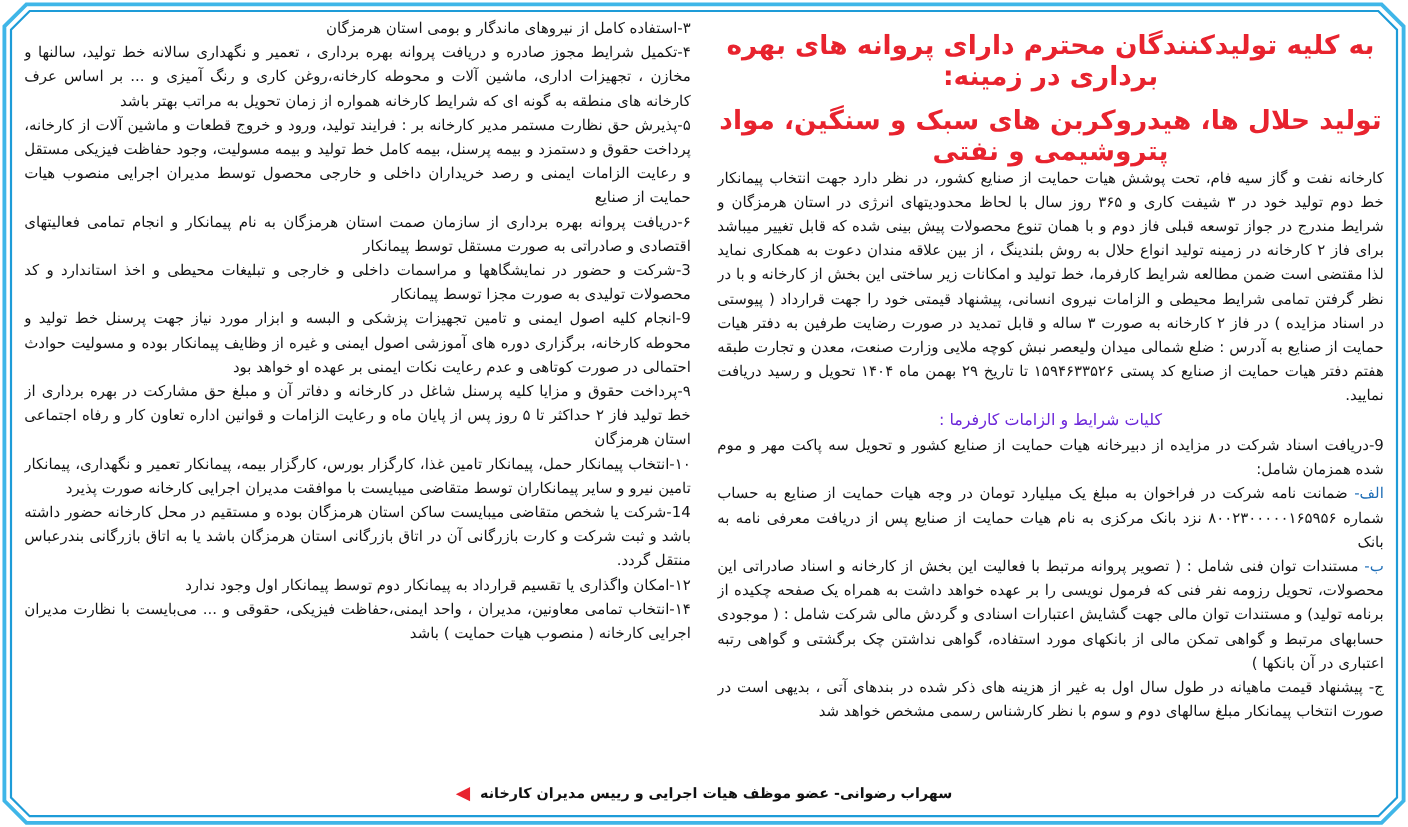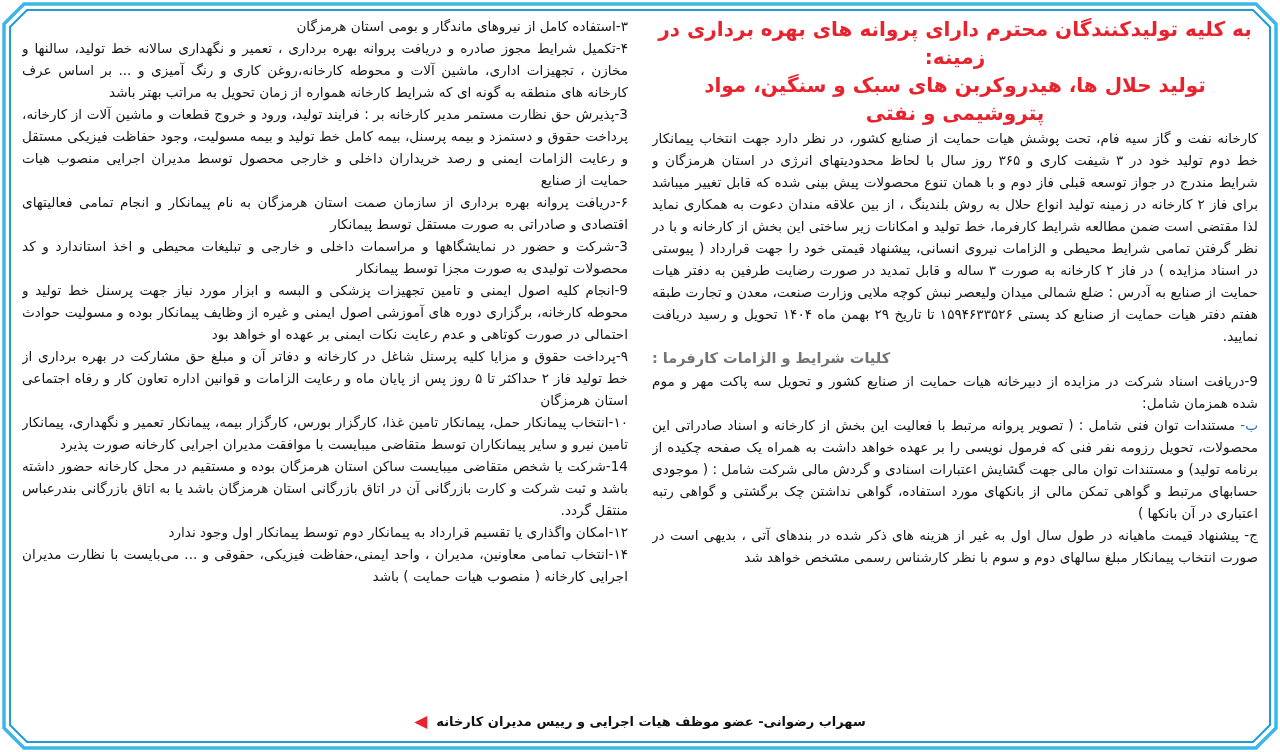--- a/index.html
+++ b/index.html
@@ -13,30 +13,31 @@
   .page { position:relative; width:1280px; height:752px; background:#fff; overflow:hidden; }
   svg.frame { position:absolute; top:0; left:0; width:1280px; height:752px; }
 
   .columns {
     position:absolute; top:15px; right:22px; left:22px; bottom:58px;
     display:flex; gap:24px; overflow:hidden;
   }
   .col { flex:1 1 0; overflow:hidden; }
 
   .title {
-    color:#e8232e; font-weight:bold; font-size:20px; line-height:28px;
+    color:#e8232e; font-weight:bold; font-size:24px; line-height:28px;
     text-align:center;
+    margin-top:12px;
   }
   .body-par {
     font-size:13.6px; font-weight:normal; line-height:22px;
     text-align:justify; text-justify:inter-word; color:#161616;
   }
   .section-heading {
-    color:#737373; font-weight:bold; font-size:14.5px; line-height:23px;
-    text-align:left;
+    color:#6d28d9; font-weight:normal; font-size:14.5px; line-height:23px;
+    text-align:center;
   }
   .blue-label { color:#1d6db6; }
 
   .footer {
     position:absolute; left:0; right:0; bottom:14px; height:34px;
     display:flex; direction:ltr; justify-content:center; align-items:center; gap:9px;
   }
   .footer .tri {
     color:#e8232e; font-size:17px; line-height:1;
   }
@@ -55,29 +56,30 @@
   </svg>
 
   <div class="columns">
 
     <div class="col">
       <div class="title">به کلیه تولیدکنندگان محترم دارای پروانه های بهره برداری در زمینه:</div>
       <div class="title">تولید حلال ها، هیدروکربن های سبک و سنگین، مواد پتروشیمی و نفتی</div>
       <p class="body-par">کارخانه نفت و گاز سیه فام، تحت پوشش هیات حمایت از صنایع کشور، در نظر دارد جهت انتخاب پیمانکار خط دوم تولید خود در ۳ شیفت کاری و ۳۶۵ روز سال با لحاظ محدودیتهای انرژی در استان هرمزگان و شرایط مندرج در جواز توسعه قبلی فاز دوم و با همان تنوع محصولات پیش بینی شده که قابل تغییر میباشد برای فاز ۲ کارخانه در زمینه تولید انواع حلال به روش بلندینگ ، از بین علاقه مندان دعوت به همکاری نماید لذا مقتضی است ضمن مطالعه شرایط کارفرما، خط تولید و امکانات زیر ساختی این بخش از کارخانه و با در نظر گرفتن تمامی شرایط محیطی و الزامات نیروی انسانی، پیشنهاد قیمتی خود را جهت قرارداد ( پیوستی در اسناد مزایده ) در فاز ۲ کارخانه به صورت ۳ ساله و قابل تمدید در صورت رضایت طرفین به دفتر هیات حمایت از صنایع به آدرس : ضلع شمالی میدان ولیعصر نبش کوچه ملایی وزارت صنعت، معدن و تجارت طبقه هفتم دفتر هیات حمایت از صنایع کد پستی ۱۵۹۴۶۳۳۵۲۶  تا تاریخ ۲۹ بهمن ماه ۱۴۰۴ تحویل و رسید دریافت نمایید.</p>
       <div class="section-heading">کلیات شرایط و الزامات کارفرما :</div>
       <p class="body-par">9-دریافت اسناد شرکت در مزایده از دبیرخانه هیات حمایت از صنایع کشور و تحویل سه پاکت مهر و موم شده همزمان شامل:</p>
+      <p class="body-par"><span class="blue-label">الف-</span><span> ضمانت نامه شرکت در فراخوان به مبلغ یک میلیارد تومان در وجه هیات حمایت از صنایع به حساب شماره ۸۰۰۲۳۰۰۰۰۰۱۶۵۹۵۶ نزد بانک مرکزی به نام هیات حمایت از صنایع پس از دریافت معرفی نامه به بانک</span></p>
       <p class="body-par"><span class="blue-label">ب-</span><span> مستندات توان فنی شامل : ( تصویر پروانه مرتبط با فعالیت این بخش از کارخانه و اسناد صادراتی این محصولات، تحویل رزومه نفر فنی که فرمول نویسی را بر عهده خواهد داشت به همراه یک صفحه چکیده از برنامه تولید) و مستندات توان مالی جهت گشایش اعتبارات اسنادی و گردش مالی شرکت شامل : ( موجودی حسابهای مرتبط و گواهی تمکن مالی از بانکهای مورد استفاده، گواهی نداشتن چک برگشتی و گواهی رتبه اعتباری در آن بانکها )</span></p>
       <p class="body-par"><span>ج-</span><span> پیشنهاد قیمت ماهیانه در طول سال اول به غیر از هزینه های ذکر شده در بندهای آتی ، بدیهی است در صورت انتخاب پیمانکار مبلغ سالهای دوم و سوم با نظر کارشناس رسمی مشخص خواهد شد</span></p>
 
     </div>
 
     <div class="col">
       <p class="body-par">۳-استفاده کامل از نیروهای ماندگار و بومی استان هرمزگان</p>
       <p class="body-par">۴-تکمیل شرایط مجوز صادره و دریافت پروانه بهره برداری ، تعمیر و نگهداری سالانه خط تولید، سالنها و مخازن ، تجهیزات اداری، ماشین آلات و محوطه کارخانه،روغن کاری و رنگ آمیزی و ... بر اساس عرف کارخانه های منطقه به گونه ای که شرایط کارخانه همواره از زمان تحویل به مراتب بهتر باشد</p>
-      <p class="body-par">3-پذیرش حق نظارت مستمر مدیر کارخانه بر : فرایند تولید، ورود و خروج قطعات و ماشین آلات از کارخانه، پرداخت حقوق و دستمزد و بیمه پرسنل، بیمه کامل خط تولید و بیمه مسولیت، وجود حفاظت فیزیکی مستقل و رعایت الزامات ایمنی و رصد خریداران داخلی و خارجی محصول توسط مدیران اجرایی منصوب هیات حمایت از صنایع</p>
+      <p class="body-par">۵-پذیرش حق نظارت مستمر مدیر کارخانه بر : فرایند تولید، ورود و خروج قطعات و ماشین آلات از کارخانه، پرداخت حقوق و دستمزد و بیمه پرسنل، بیمه کامل خط تولید و بیمه مسولیت، وجود حفاظت فیزیکی مستقل و رعایت الزامات ایمنی و رصد خریداران داخلی و خارجی محصول توسط مدیران اجرایی منصوب هیات حمایت از صنایع</p>
       <p class="body-par">۶-دریافت پروانه بهره برداری از سازمان صمت استان هرمزگان به نام پیمانکار و انجام تمامی فعالیتهای اقتصادی و صادراتی به صورت مستقل توسط پیمانکار</p>
       <p class="body-par">3-شرکت و حضور در نمایشگاهها و مراسمات داخلی و خارجی و تبلیغات محیطی و اخذ استاندارد و کد محصولات تولیدی به صورت مجزا توسط پیمانکار</p>
       <p class="body-par">9-انجام کلیه اصول ایمنی و تامین تجهیزات پزشکی و البسه و ابزار مورد نیاز جهت پرسنل خط تولید و محوطه کارخانه، برگزاری دوره های آموزشی اصول ایمنی و غیره از وظایف پیمانکار بوده و مسولیت حوادث احتمالی در صورت کوتاهی و عدم رعایت نکات ایمنی بر عهده او خواهد بود</p>
       <p class="body-par">۹-پرداخت حقوق و مزایا کلیه پرسنل شاغل در کارخانه و دفاتر آن و مبلغ حق مشارکت در بهره برداری از خط تولید فاز ۲ حداکثر تا ۵ روز پس از پایان ماه و رعایت الزامات و قوانین اداره تعاون کار و رفاه اجتماعی استان هرمزگان</p>
       <p class="body-par">۱۰-انتخاب پیمانکار حمل، پیمانکار تامین غذا، کارگزار بورس، کارگزار بیمه، پیمانکار تعمیر و نگهداری، پیمانکار تامین نیرو و سایر پیمانکاران توسط متقاضی میبایست با موافقت مدیران اجرایی کارخانه صورت پذیرد</p>
       <p class="body-par">14-شرکت یا شخص متقاضی میبایست ساکن استان هرمزگان بوده و مستقیم در محل کارخانه حضور داشته باشد و ثبت شرکت و کارت بازرگانی آن در اتاق بازرگانی استان هرمزگان باشد یا به اتاق بازرگانی بندرعباس منتقل گردد.</p>
       <p class="body-par">۱۲-امکان واگذاری یا تقسیم قرارداد به پیمانکار دوم توسط پیمانکار اول وجود ندارد</p>
       <p class="body-par">۱۴-انتخاب تمامی معاونین، مدیران ، واحد ایمنی،حفاظت فیزیکی، حقوقی و ... می‌بایست با نظارت مدیران اجرایی کارخانه ( منصوب هیات حمایت ) باشد</p>
 
     </div>

